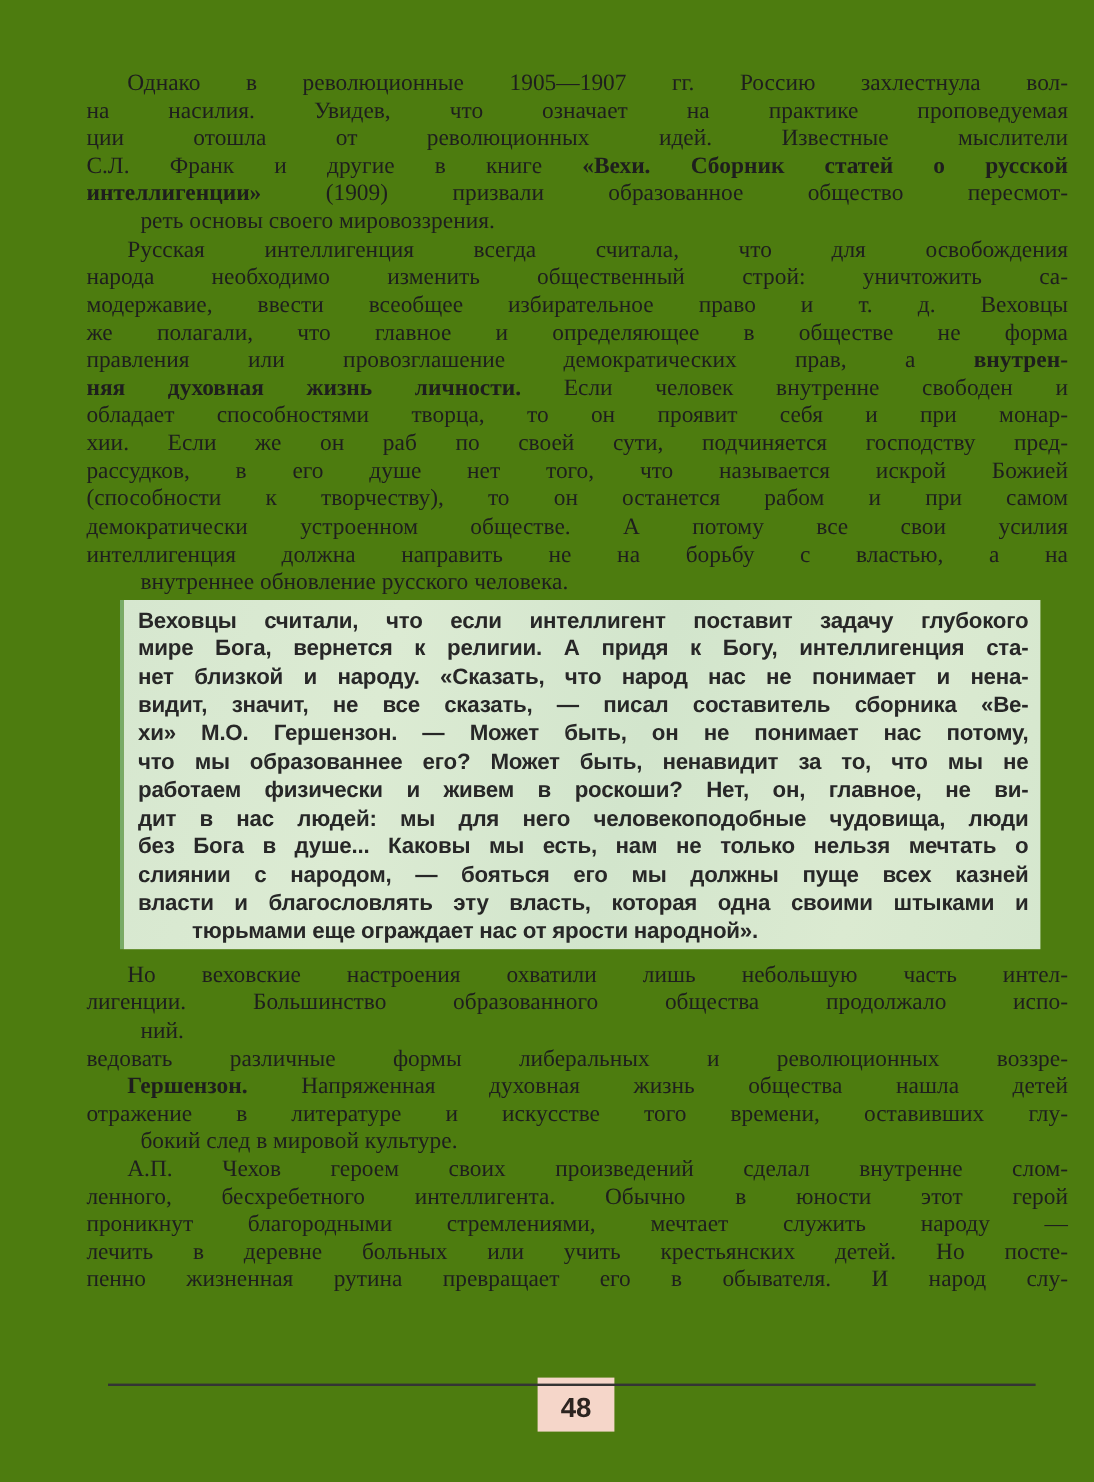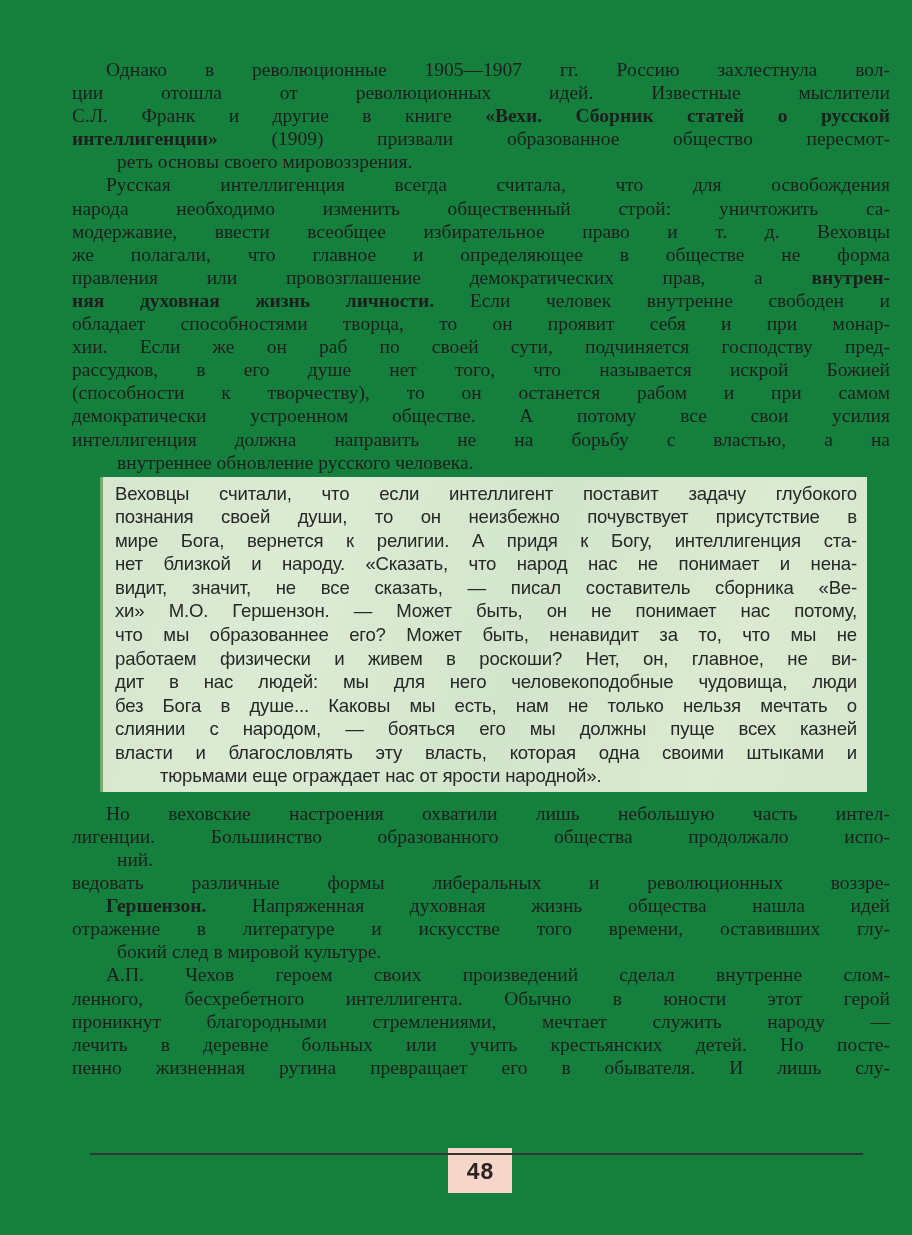--- a/index.html
+++ b/index.html
@@ -1,64 +1,66 @@
 <!DOCTYPE html>
 <html><head>
 <meta charset="utf-8">
 <style>
   html, body { margin:0; padding:0; background:#ffffff; }
   .page {
     position:relative; width:912px; height:1235px;
-    background:#15803d; overflow:hidden;
+    background:#4d7c0f; overflow:hidden;
     font-family:"Liberation Serif", serif; color:#1f1f1f;
   }
   .content { position:absolute; left:72px; top:58px; width:818px; }
   .para { margin:0; padding:0; }
   .ln {
     font-size:19.5px; line-height:23.1px;
     text-align:justify; text-align-last:justify;
     color:#1e1e1e;
   }
   .ln.ind  { text-indent:34px; }
   .ln.last { text-align-last:left;margin-left:45px; }
   .b { font-weight:bold; }
   .quote {
     margin:3px 23px 10px 28px;
     padding:5px 10px 4px 12px;
     background:linear-gradient(105deg,#d6e7cf 0%,#dcebd3 28%,#d2e5cc 55%,#dbead1 80%,#d5e7ce 100%);
     border-left:3px solid #78ab67;
+    font-weight:bold;
   }
   .quote .ln {
     font-family:"Liberation Sans", sans-serif;
     font-size:18.6px; line-height:23.55px;
     letter-spacing:-0.2px; color:#272727;
   }
   .footer-rule {
     position:absolute; left:90px; top:1153px; width:773px; height:2.4px;
     background:#343434; z-index:2;
   }
   .page-badge {
     position:absolute; left:448px; top:1148px; width:64px; height:45px;
     background:#f5d6c9; z-index:1;
   }
   .page-num {
     position:absolute; left:448px; top:1158px; width:64px; height:30px;
     line-height:30px; text-align:center;
-    font-family:Liberation Mono, monospace; font-weight:bold;
+    font-family:Liberation Sans, sans-serif; font-weight:bold;
     font-size:23px; color:#2c2420; z-index:3;
   }
 </style>
 </head>
 <body>
 
 <div class="page">
   <div class="content">
 
     <div class="para">
       <div class="ln ind">Однако в революционные 1905—1907 гг. Россию захлестнула вол-</div>
+      <div class="ln">на насилия. Увидев, что означает на практике проповедуемая</div>
       <div class="ln">ции отошла от революционных идей. Известные мыслители</div>
       <div class="ln"><span>С.Л. Франк и другие в книге </span><span class="b">«Вехи. Сборник статей о русской</span></div>
       <div class="ln"><span class="b">интеллигенции»</span><span> (1909) призвали образованное общество пересмот-</span></div>
       <div class="ln last">реть основы своего мировоззрения.</div>
     </div>
 
     <div class="para">
       <div class="ln ind">Русская интеллигенция всегда считала, что для освобождения</div>
       <div class="ln">народа необходимо изменить общественный строй: уничтожить са-</div>
       <div class="ln">модержавие, ввести всеобщее избирательное право и т. д. Веховцы</div>
@@ -69,21 +71,20 @@
       <div class="ln">хии. Если же он раб по своей сути, подчиняется господству пред-</div>
       <div class="ln">рассудков, в его душе нет того, что называется искрой Божией</div>
       <div class="ln">(способности к творчеству), то он останется рабом и при самом</div>
       <div class="ln">демократически устроенном обществе. А потому все свои усилия</div>
       <div class="ln">интеллигенция должна направить не на борьбу с властью, а на</div>
       <div class="ln last">внутреннее обновление русского человека.</div>
     </div>
 
     <div class="quote">
       <div class="ln">Веховцы считали, что если интеллигент поставит задачу глубокого</div>
-      <div class="ln">познания своей души, то он неизбежно почувствует присутствие в</div>
       <div class="ln">мире Бога, вернется к религии. А придя к Богу, интеллигенция ста-</div>
       <div class="ln">нет близкой и народу. «Сказать, что народ нас не понимает и нена-</div>
       <div class="ln">видит, значит, не все сказать, — писал составитель сборника «Ве-</div>
       <div class="ln">хи» М.О. Гершензон. — Может быть, он не понимает нас потому,</div>
       <div class="ln">что мы образованнее его? Может быть, ненавидит за то, что мы не</div>
       <div class="ln">работаем физически и живем в роскоши? Нет, он, главное, не ви-</div>
       <div class="ln">дит в нас людей: мы для него человекоподобные чудовища, люди</div>
       <div class="ln">без Бога в душе... Каковы мы есть, нам не только нельзя мечтать о</div>
       <div class="ln">слиянии с народом, — бояться его мы должны пуще всех казней</div>
       <div class="ln">власти и благословлять эту власть, которая одна своими штыками и</div>
@@ -91,31 +92,31 @@
     </div>
 
     <div class="para">
       <div class="ln ind">Но веховские настроения охватили лишь небольшую часть интел-</div>
       <div class="ln">лигенции. Большинство образованного общества продолжало испо-</div>
       <div class="ln last">ний.</div>
       <div class="ln">ведовать различные формы либеральных и революционных воззре-</div>
     </div>
 
     <div class="para">
-      <div class="ln ind"><span class="b">Гершензон.</span><span> Напряженная духовная жизнь общества нашла идей</span></div>
+      <div class="ln ind"><span class="b">Гершензон.</span><span> Напряженная духовная жизнь общества нашла детей</span></div>
       <div class="ln">отражение в литературе и искусстве того времени, оставивших глу-</div>
       <div class="ln last">бокий след в мировой культуре.</div>
     </div>
 
     <div class="para">
       <div class="ln ind">А.П. Чехов героем своих произведений сделал внутренне слом-</div>
       <div class="ln">ленного, бесхребетного интеллигента. Обычно в юности этот герой</div>
       <div class="ln">проникнут благородными стремлениями, мечтает служить народу —</div>
       <div class="ln">лечить в деревне больных или учить крестьянских детей. Но посте-</div>
-      <div class="ln">пенно жизненная рутина превращает его в обывателя. И лишь слу-</div>
+      <div class="ln">пенно жизненная рутина превращает его в обывателя. И народ слу-</div>
     </div>
 
   </div>
 
   <div class="page-badge"></div>
   <div class="footer-rule"></div>
   <div class="page-num">48</div>
 </div>
 
 </body></html>

